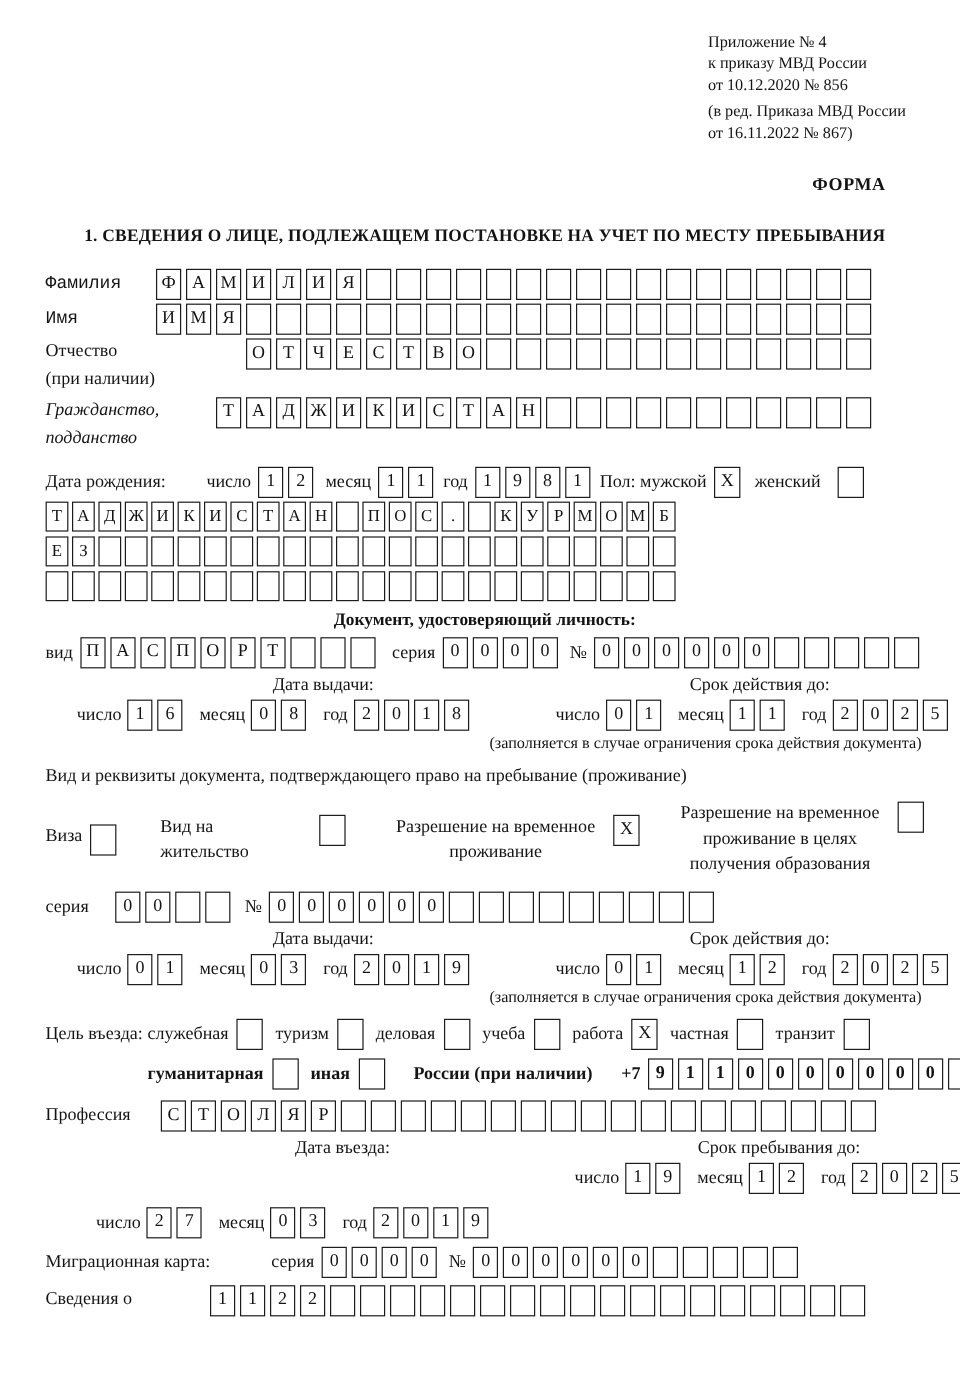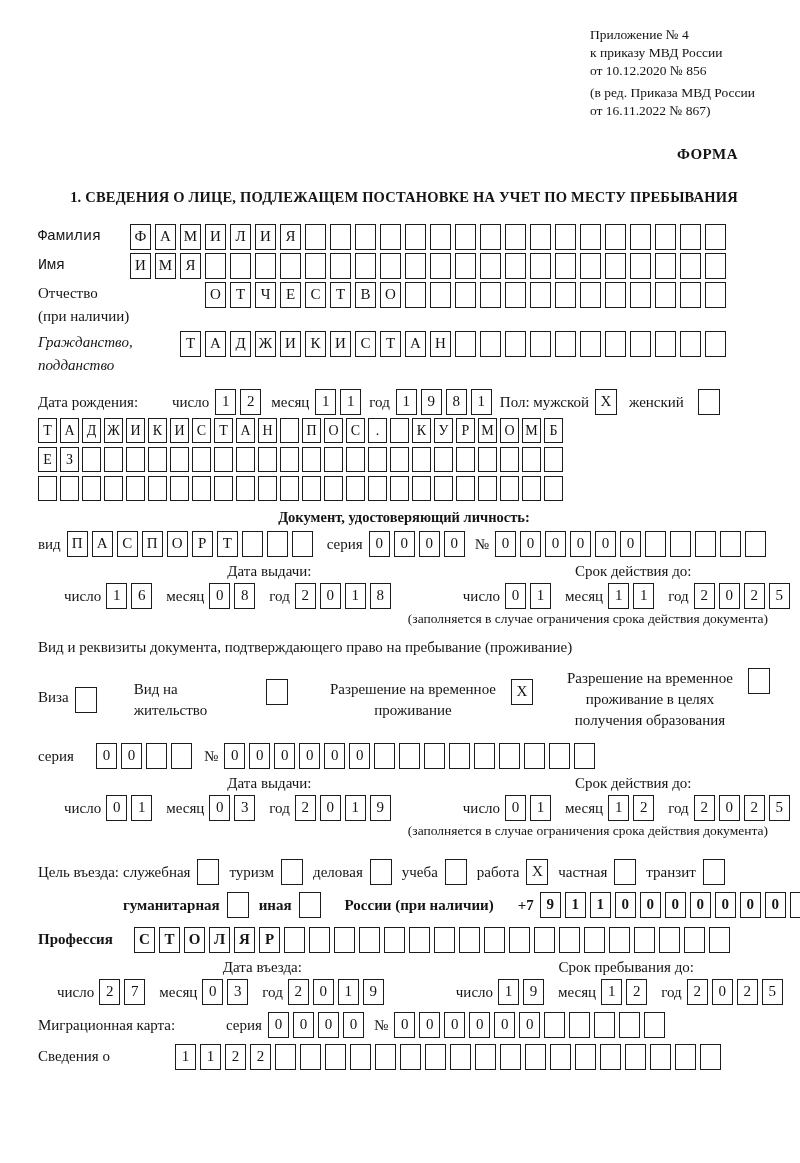--- a/index.html
+++ b/index.html
@@ -62,21 +62,21 @@
   .dg-row .cells{margin-right:10px;}
   .note-right{text-align:right;font-size:13.5px;margin:2px 2px 0 0;}
 
   
   .opts{display:flex;align-items:center;margin-top:8px;gap:15px;}
   .opt{display:flex;align-items:flex-start;}
   .opt .txt{line-height:21px;}
   .opt .center{text-align:center;}
   .opt .cbox{margin-left:10px;flex:none;}
 
-  .purpose-row{display:flex;align-items:center;margin-top:20px;}
+  .purpose-row{display:flex;align-items:center;margin-top:10px;}
   .purpose-row .item{display:flex;align-items:center;margin-right:10px;white-space:nowrap;}
   .purpose-row .item .cbox{margin-left:7px;}
 
   
   .rep{display:flex;margin-top:6px;}
   .rep-labels{width:137px;flex:none;line-height:25px;}
   .rep-rows .cells{margin-bottom:5px;display:flex;}
 </style>
 </head>
 <body>
@@ -568,21 +568,21 @@
         <span class="cell">0</span>
         <span class="cell">0</span>
         <span class="cell">0</span>
         <span class="cell">0</span>
         <span class="cell">0</span>
         <span class="cell">0</span>
         <span class="cell"></span>
       </span>
   </div>
 
-  <div class="f-row" style="margin-top:9px;font-weight:bold;">
+  <div class="f-row" style="margin-top:9px;">
     <div class="f-label" style="width:96px;">Профессия</div>
     <span class="cells">
         <span class="cell">С</span>
         <span class="cell">Т</span>
         <span class="cell">О</span>
         <span class="cell">Л</span>
         <span class="cell">Я</span>
         <span class="cell">Р</span>
         <span class="cell"></span>
         <span class="cell"></span>
@@ -599,21 +599,21 @@
         <span class="cell"></span>
         <span class="cell"></span>
         <span class="cell"></span>
         <span class="cell"></span>
         <span class="cell"></span>
         <span class="cell"></span>
       </span>
   </div>
 
   <div class="date-pair">
-    <div class="dg" style="margin-left:19px;">
+    <div class="dg" style="margin-left:42px;gap:37px;">
       <div class="dg-head" style="margin-left:70px;">Дата въезда:</div>
       <div class="dg-row">
         <span class="lbl">число</span>
         <span class="cells">
             <span class="cell">2</span>
             <span class="cell">7</span>
           </span>
         <span class="lbl">месяц</span>
         <span class="cells">
             <span class="cell">0</span>

